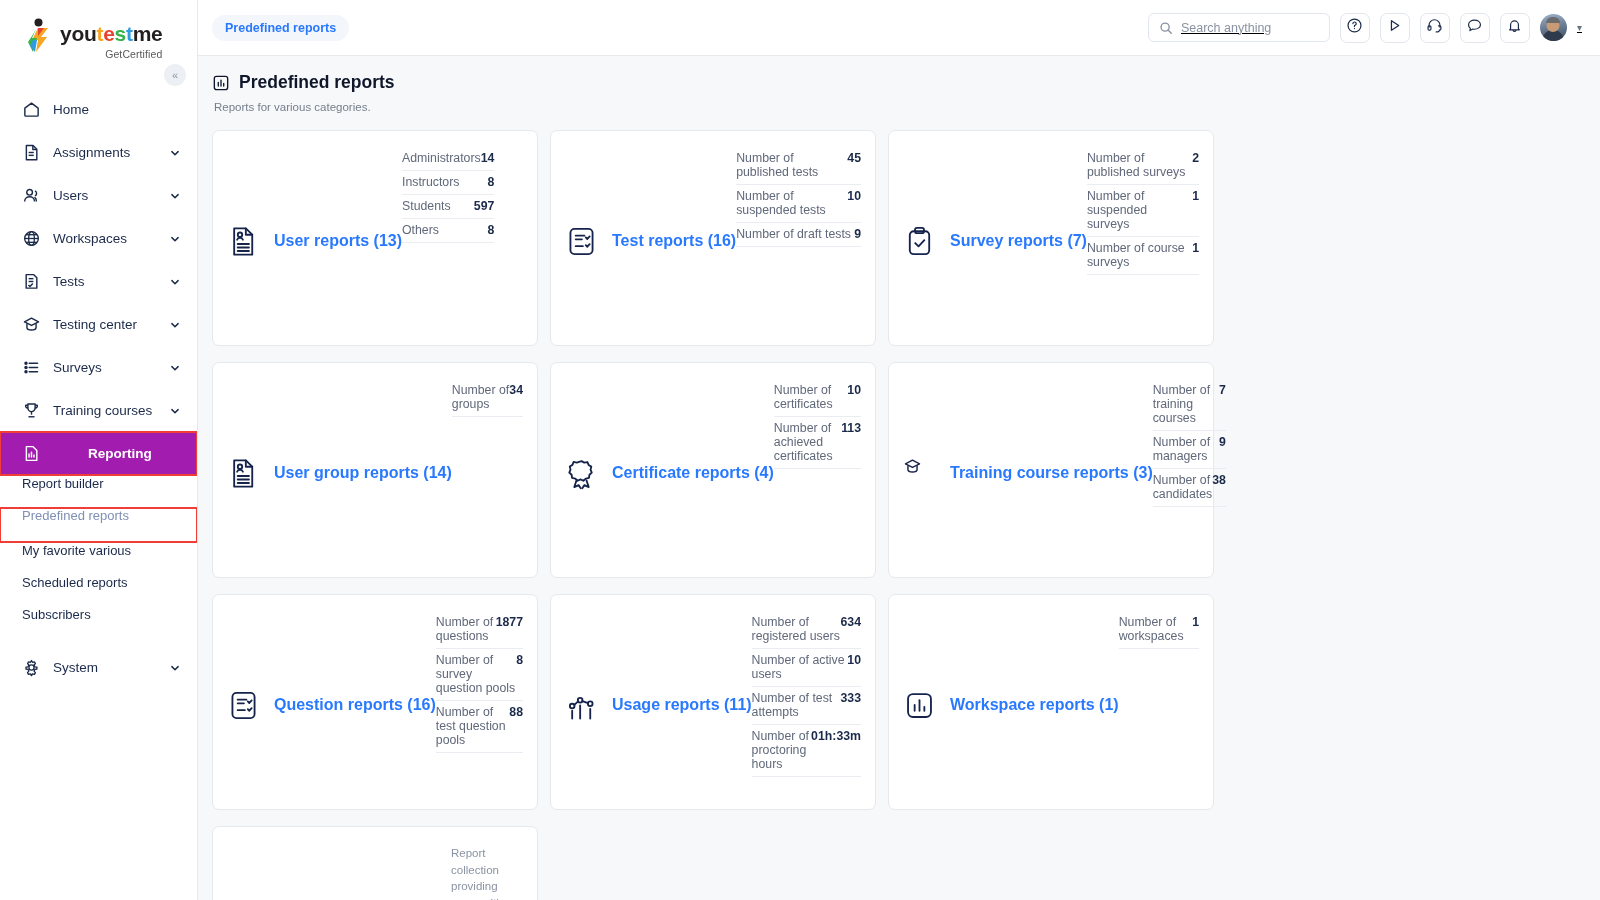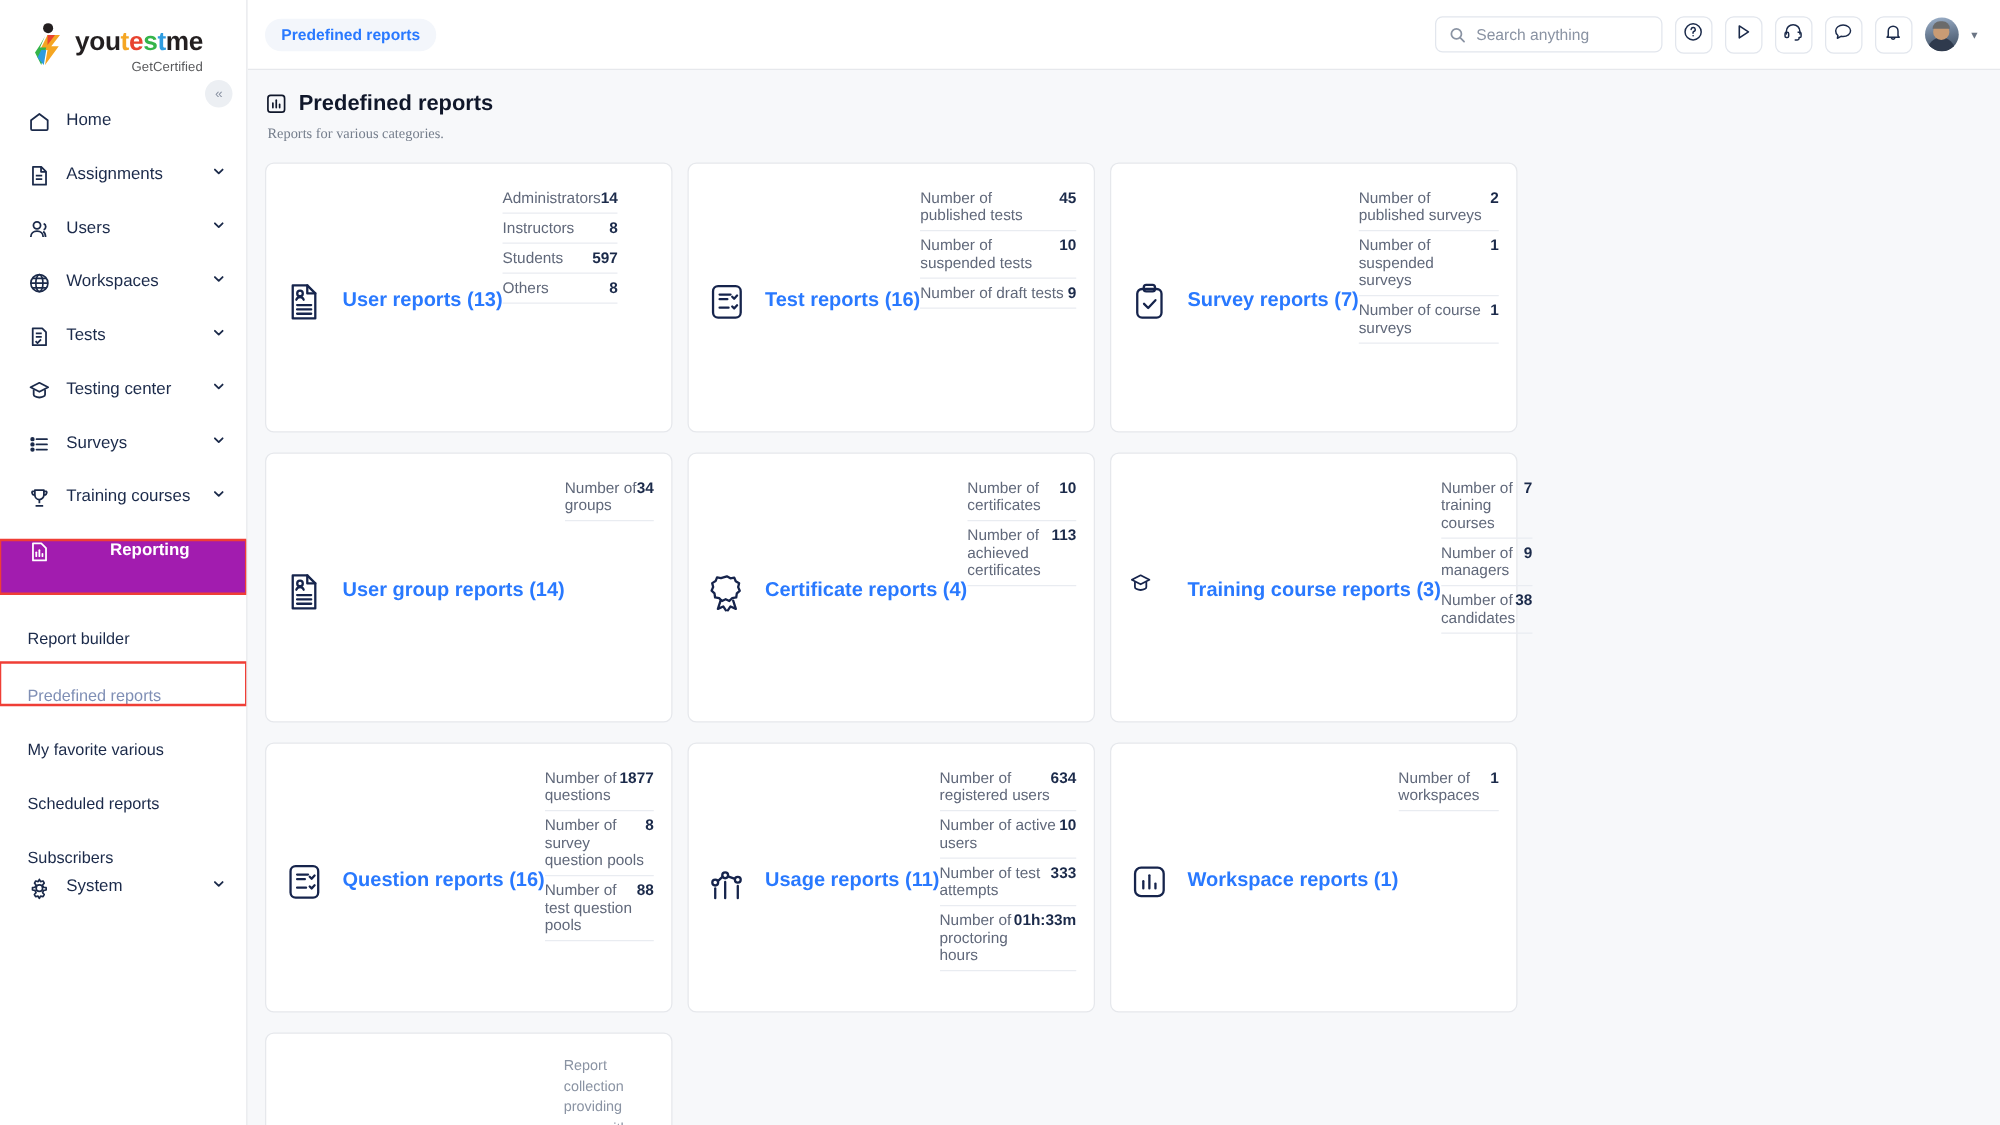--- a/index.html
+++ b/index.html
@@ -40,40 +40,40 @@
   .collapse-btn {
     position: absolute; top: 64px; left: 164px;
     width: 22px; height: 22px; border-radius: 50%;
     background: #eceff3; color: #8a93a3;
     display: flex; align-items: center; justify-content: center;
     font-size: 11px; cursor: pointer;
   }
 
   .nav { margin-top: 28px; }
   .nav-item {
-    display: flex; align-items: flex-start; gap: 12px;
+    display: flex; align-items: center; gap: 12px;
     height: 43px; padding: 0 16px 0 22px;
     color: #1b2a4a; font-size: 13.5px; cursor: pointer;
     position: relative;
   }
   .nav-item .ico { width: 19px; height: 19px; flex: 0 0 19px; color: #1b2a4a; display:flex; align-items:center; }
   .nav-item .lbl { flex: 1; white-space: nowrap; }
   .nav-item .chev { width: 12px; height: 12px; color: #1b2a4a; }
 
   .nav-item.active {
     background: #a21caf; color: #ffffff;
     outline: 2px solid #ef3e36; outline-offset: -1px; gap: 47px;
   }
   .nav-item.active .ico, .nav-item.active .chev { color: #ffffff; }
   .nav-item.active .lbl { font-weight: bold; }
 
   .sub-item {
-    height: 31px; display: flex; align-items: flex-end;
+    height: 31px; display: flex; align-items: flex-start;
     padding-left: 22px; font-size: 13px; color: #1b2a4a;
-    cursor: pointer; margin-top: 12px;
+    cursor: pointer; margin-top: 1px;
   }
   .sub-item.selected {
     color: #7f8fb5;
     outline: 2px solid #ef3e36; outline-offset: -1px;
     background: #ffffff;
     height: 34px;
   }
 
   
   #main { flex: 1; height: 900px; display: flex; flex-direction: column; overflow: hidden; }
@@ -83,21 +83,21 @@
     height: 56px; flex: 0 0 56px; background: #ffffff;
     border-bottom: 1px solid #e6e8ec;
     display: flex; align-items: center;
     padding: 0 18px 0 14px;
   }
   .crumb {
     color: #2979ff; font-size: 12.5px; font-weight: bold;
     background: #f3f6fb; border-radius: 14px;
     padding: 6px 13px; cursor: pointer;
   }
-  .topbar-right { margin-left: auto; display: flex; align-items: center; gap: 10px; }
+  .topbar-right { margin-left: auto; display: flex; align-items: center; gap: 10px; text-decoration: underline; }
   .search-box {
     width: 182px; height: 29px; border: 1px solid #e2e6ed; border-radius: 6px;
     display: flex; align-items: center; gap: 8px; padding: 0 10px;
     background: #fff;
   }
   .search-box .mag { color: #8a93a3; width: 14px; height: 14px; }
   .search-box input {
     border: none; outline: none; font-size: 12.5px; color: #1b2a4a;
     width: 100%; font-family: "Liberation Sans", sans-serif; background: transparent;
   }
@@ -127,21 +127,21 @@
   .avatar-chev { color: #6b7584; font-size: 10px; cursor: pointer; }
 
   
   .content { flex: 1; overflow: hidden; padding: 16px 0 0 0; background: #f7f8fa; }
   .page-head { padding: 0 0 0 14px; }
   .page-title {
     display: flex; align-items: center; gap: 9px;
     font-size: 17.5px; font-weight: bold; color: #10172a;
   }
   .page-title .ico { width: 18px; height: 18px; color: #10172a; }
-  .page-sub { font-size: 11.5px; color: #757e8c; margin-top: 8px; padding-left: 2px; font-family: Liberation Serif, serif; }
+  .page-sub { font-size: 11.5px; color: #757e8c; margin-top: 8px; padding-left: 2px; }
 
   .grid {
     display: grid;
     grid-template-columns: repeat(3, 326px);
     gap: 16px 12px;
     padding: 17px 0 0 14px;
   }
   .card {
     background: #ffffff; border: 1px solid #e6e8ec; border-radius: 7px;
     height: 216px; padding: 16px 14px 0 14px;

